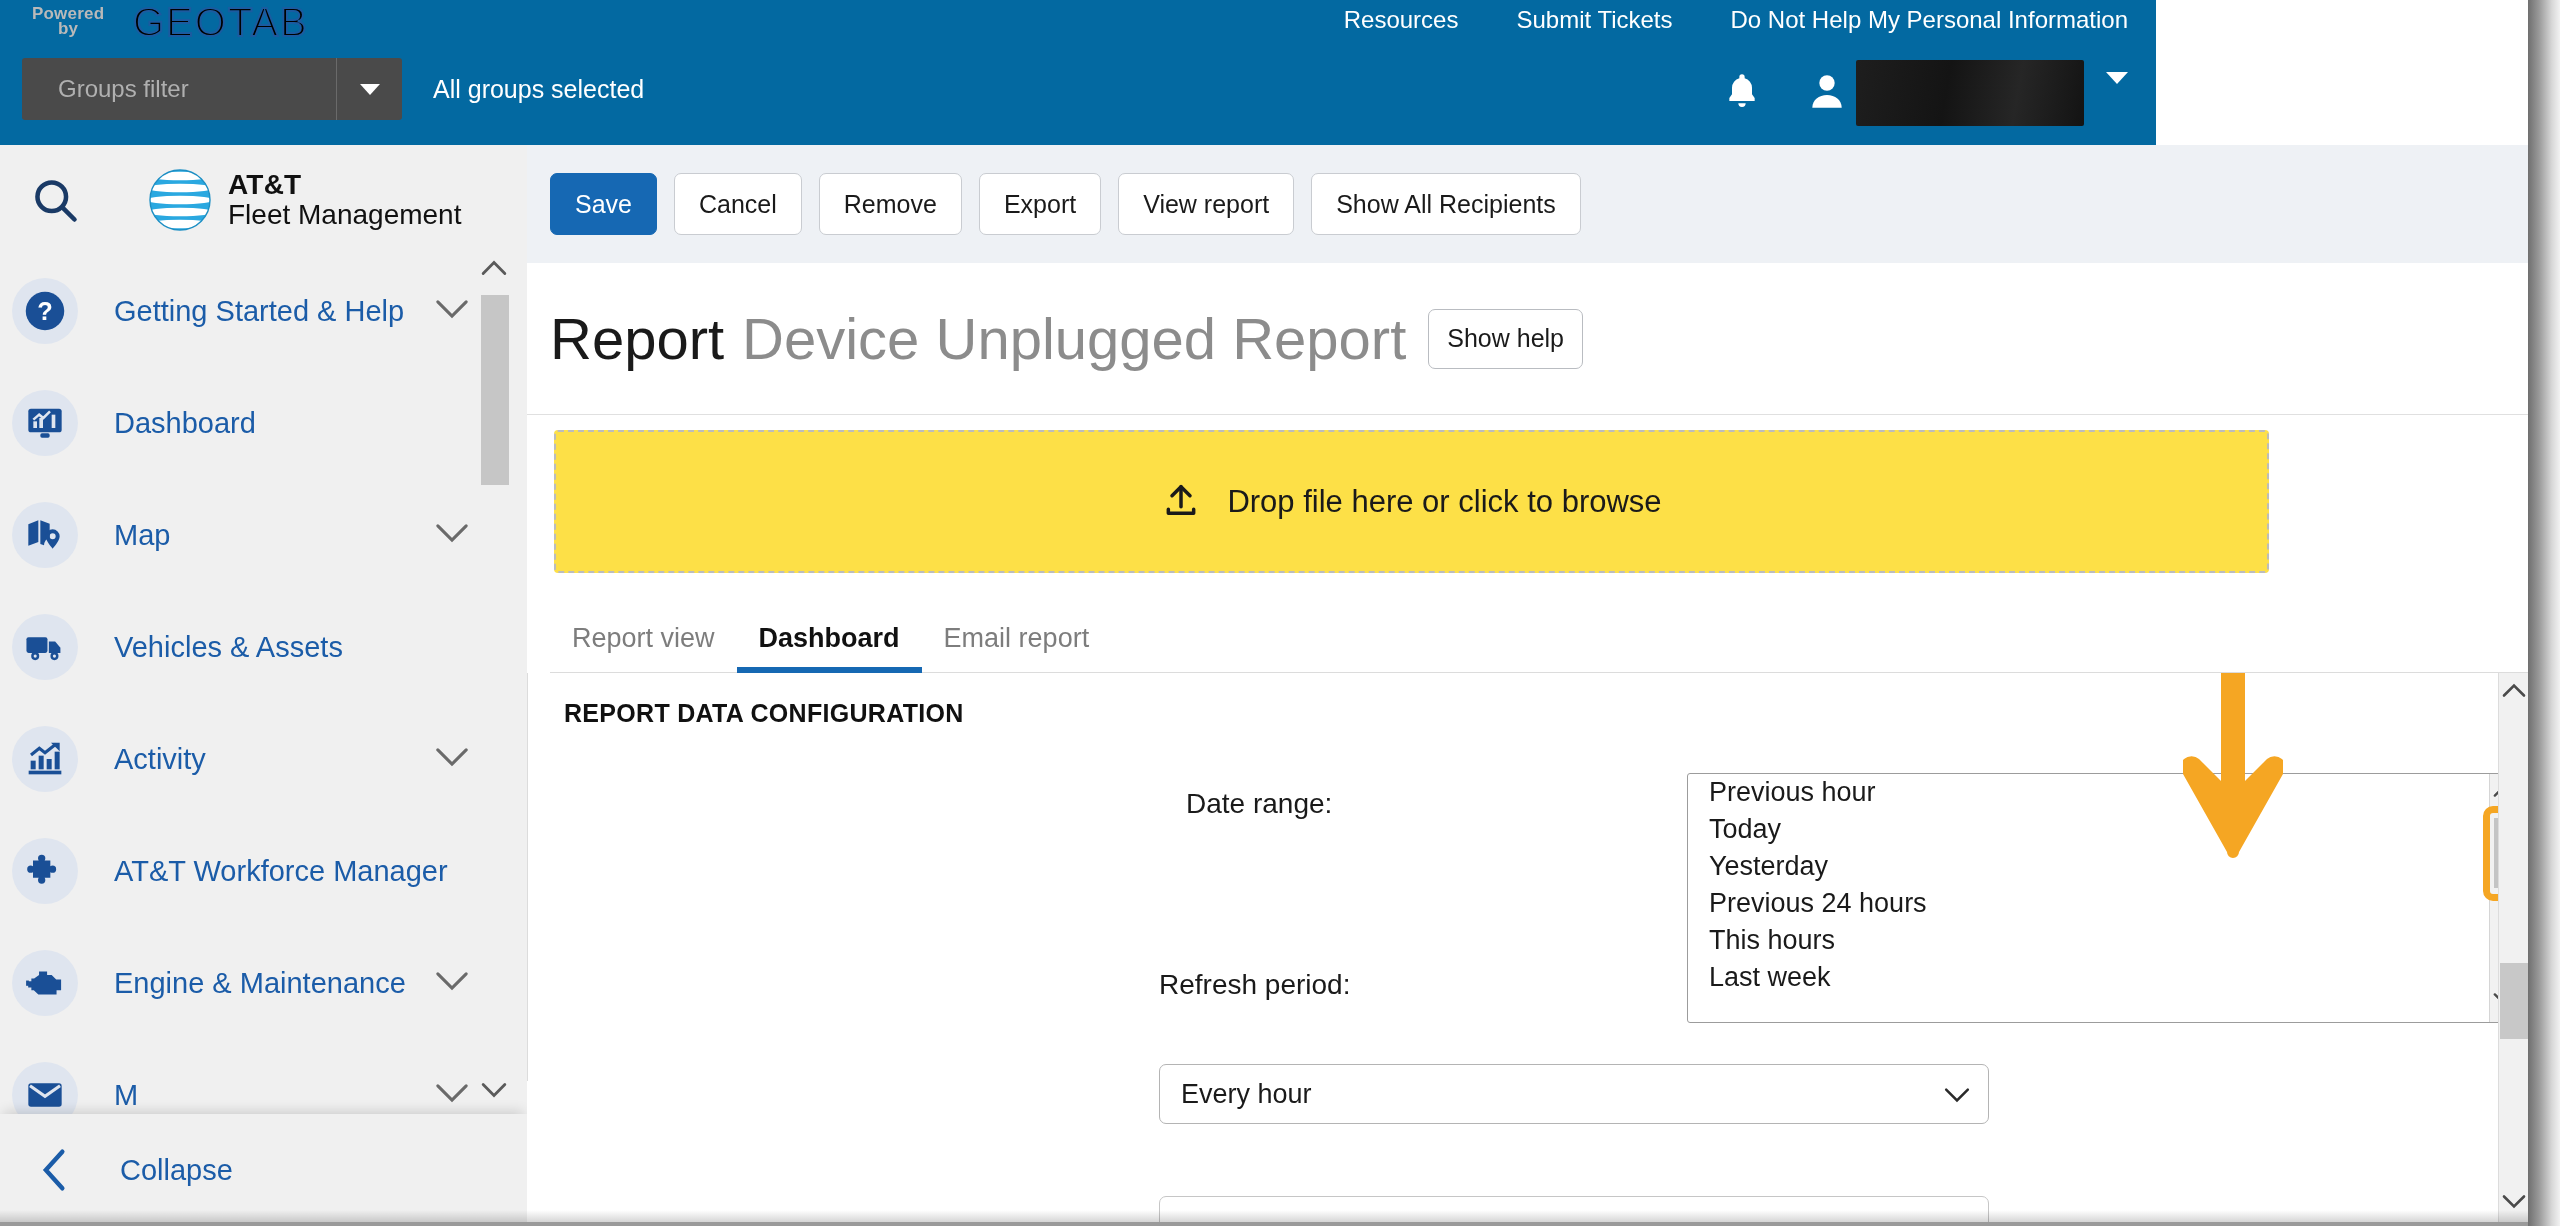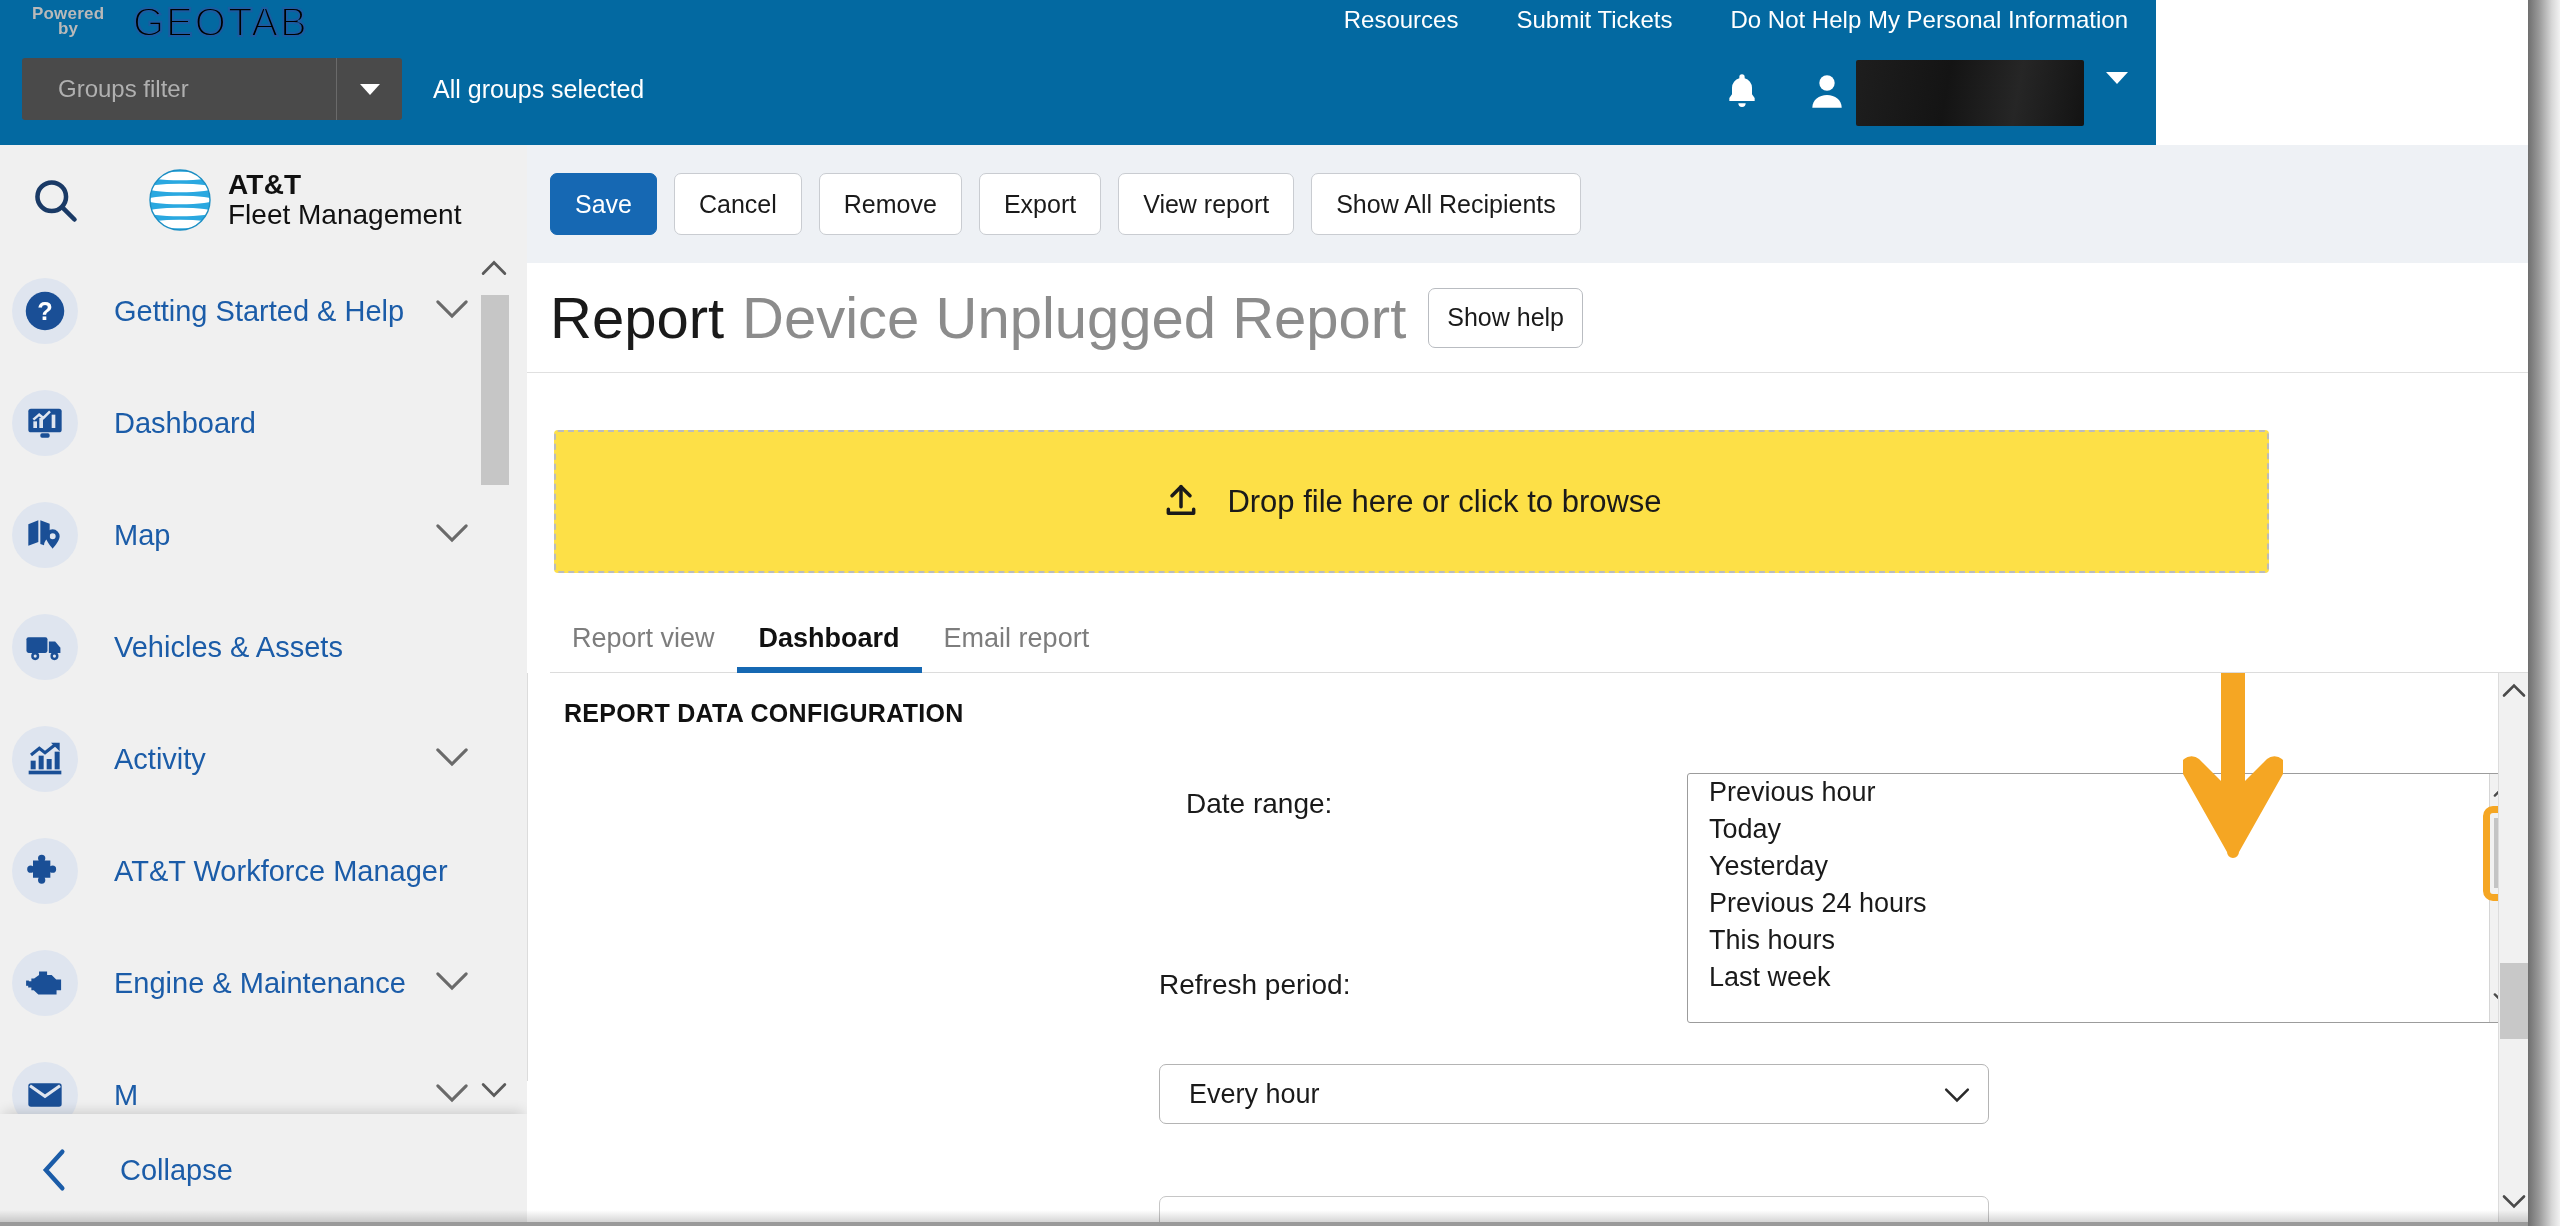--- a/index.html
+++ b/index.html
@@ -169,21 +169,21 @@
     display: flex; align-items: center; justify-content: center;
     cursor: pointer; white-space: nowrap;
   }
   .btn.primary {
     background: #1668b3; border-color: #1668b3; color: #ffffff;
     font-weight: 400;
   }
 
   .title-area {
     position: absolute; left: 0; top: 118px;
-    width: 100%; height: 110px;
+    width: 100%; height: 152px;
     background: #ffffff;
     border-bottom: 1px solid #e0e0e0;
     display: flex; align-items: center; padding-left: 23px;
   }
   .title-main { font-size: 58px; color: #1a1a1a; font-weight: 400; }
   .title-sub  { font-size: 58px; color: #8c8c8c; font-weight: 400; margin-left: 18px; }
   .show-help {
     margin-left: 22px; height: 60px; padding: 0 18px;
     border: 1px solid #b9bcc1; border-radius: 7px; background: #fff;
     font-size: 25px; color: #1a1a1a; font-family: inherit; cursor: pointer;
@@ -276,21 +276,21 @@
   }
   .select-box {
     position: absolute; left: 1159px; top: 1064px;
     width: 830px; height: 60px;
     border: 1px solid #b4b4b4; border-radius: 7px;
     background: #ffffff;
     display: flex; align-items: center;
     padding: 0 18px 0 21px;
     font-size: 27px; color: #1a1a1a;
   }
-  .select-box .sv { flex: 1; margin-left: 8px; }
+  .select-box .sv { flex: 1; }
 
   .partial-box {
     position: absolute; left: 1159px; top: 1196px;
     width: 830px; height: 60px;
     border: 1px solid #c6c6c6; border-top-left-radius: 7px; border-top-right-radius: 7px;
     background: #ffffff;
   }
 
   
   .panel-sb {

